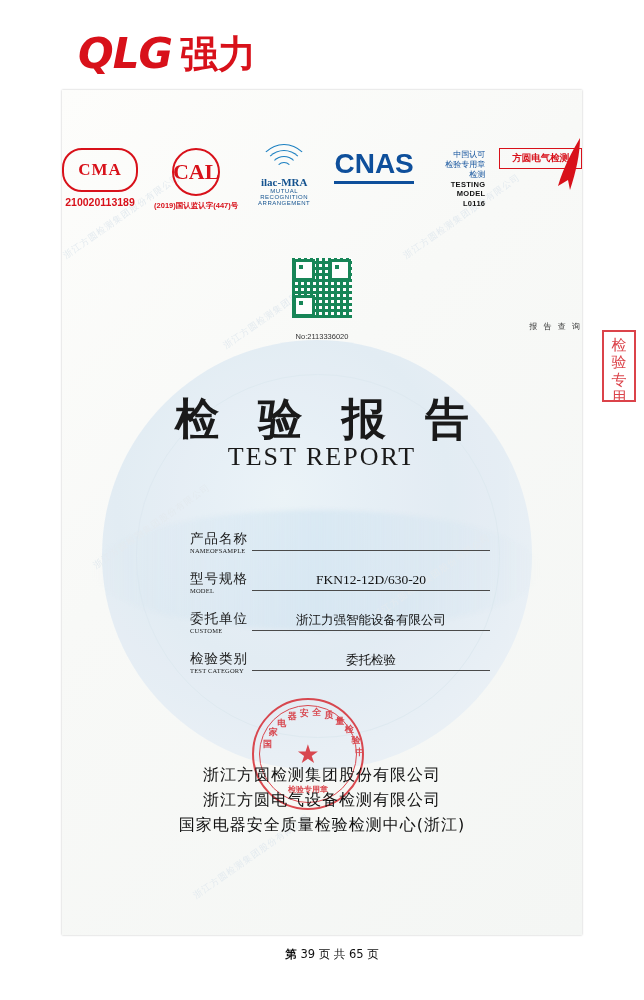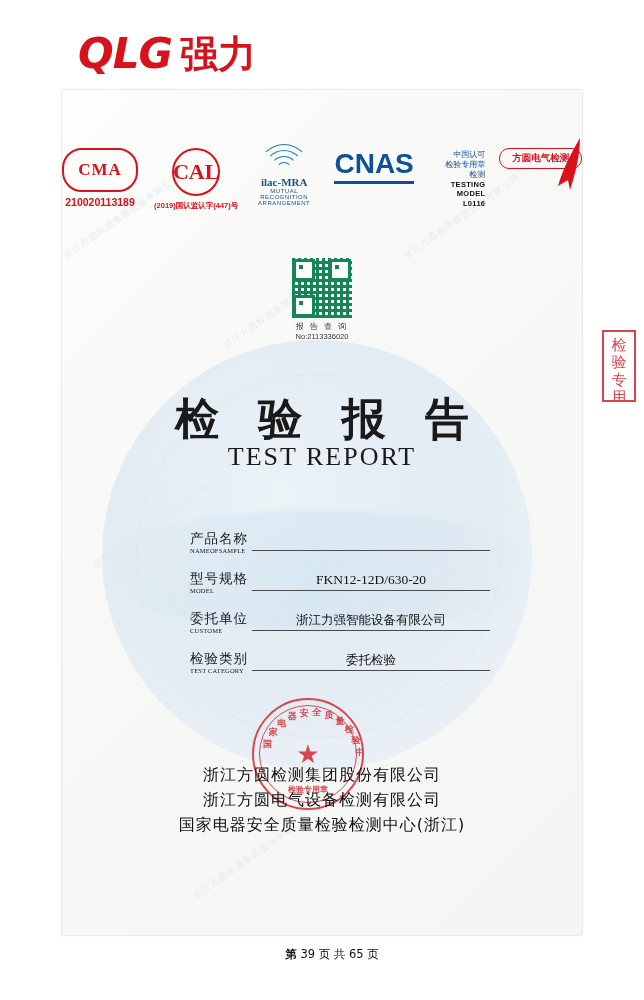--- a/index.html
+++ b/index.html
@@ -178,21 +178,21 @@
   .cn-acc .l { color: #0e4f9b; }
   .cn-acc .en { font-weight: bold; font-size: 7.5px; letter-spacing: .3px; }
 
   
   .fy-block { position: relative; width: 86px; text-align: center; }
   .fy-badge {
     border: 1.6px solid #d8111a;
     color: #d8111a;
     font-size: 9.5px;
     padding: 3px 4px;
-    border-radius: 10px;
+    border-radius: 0;
     white-space: nowrap;
     font-weight: bold;
   }
   .fy-swoosh {
     position: absolute;
     right: -2px;
     top: -12px;
     width: 30px;
     height: 56px;
     color: #d8111a;
@@ -218,21 +218,21 @@
   .qr .eye {
     position: absolute; width: 16px; height: 16px;
     border: 3px solid #0b7f4f; background: #fff;
   }
   .qr .eye.tl { left: 1px; top: 1px; }
   .qr .eye.tr { right: 1px; top: 1px; }
   .qr .eye.bl { left: 1px; bottom: 1px; }
   .qr .eye i {
     position: absolute; left: 3px; top: 3px; width: 4px; height: 4px; background: #0b7f4f;
   }
-  .qr-label { font-size: 8px; color: #333; margin-top: 3px; letter-spacing: 2px; }
+  .qr-label { font-size: 8px; color: #333; margin-top: 3px; letter-spacing: 2px; text-align: right; }
   .qr-no { font-size: 7.5px; color: #333; }
 
   
   .title-cn {
     position: absolute;
     top: 300px; left: 0; width: 100%;
     text-align: center;
     font-family: "DejaVu Sans", sans-serif;
     font-size: 44px;
     font-weight: bold;

